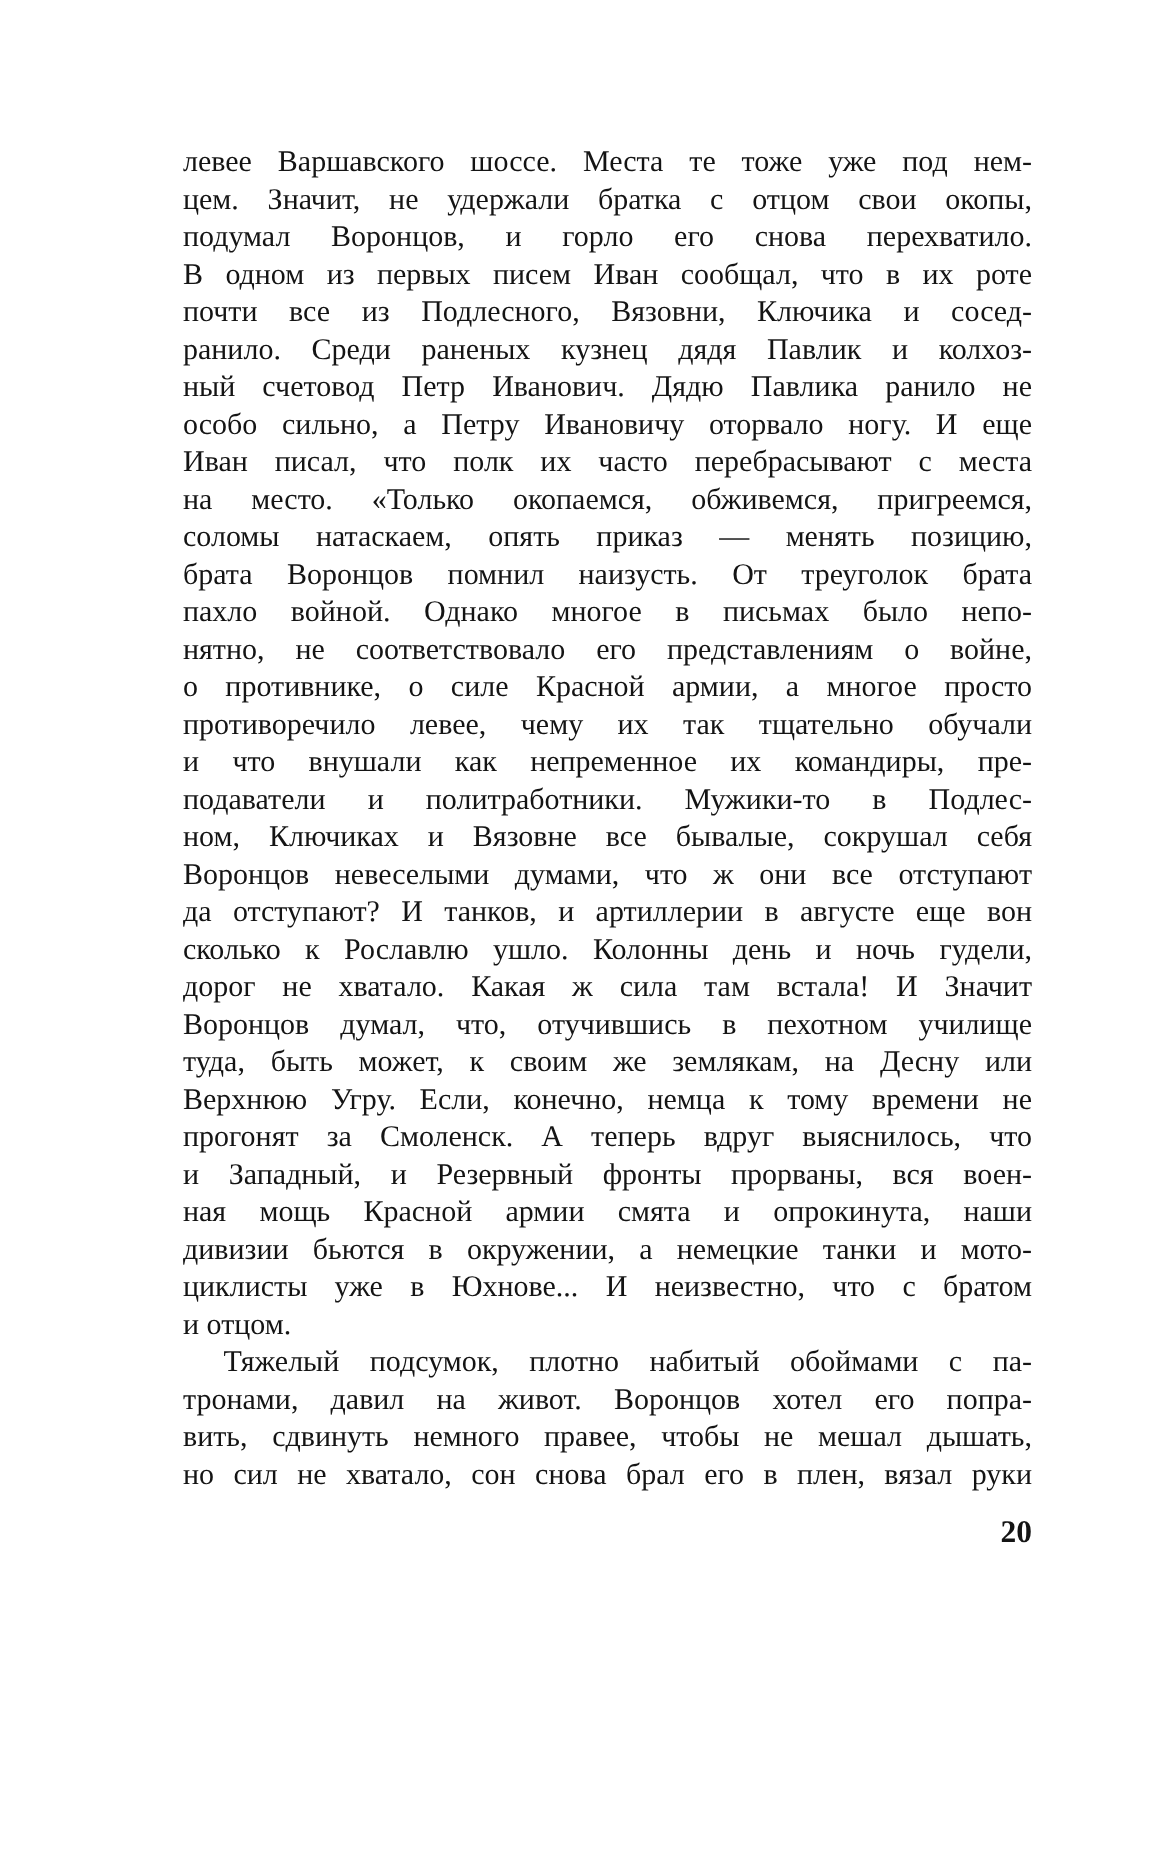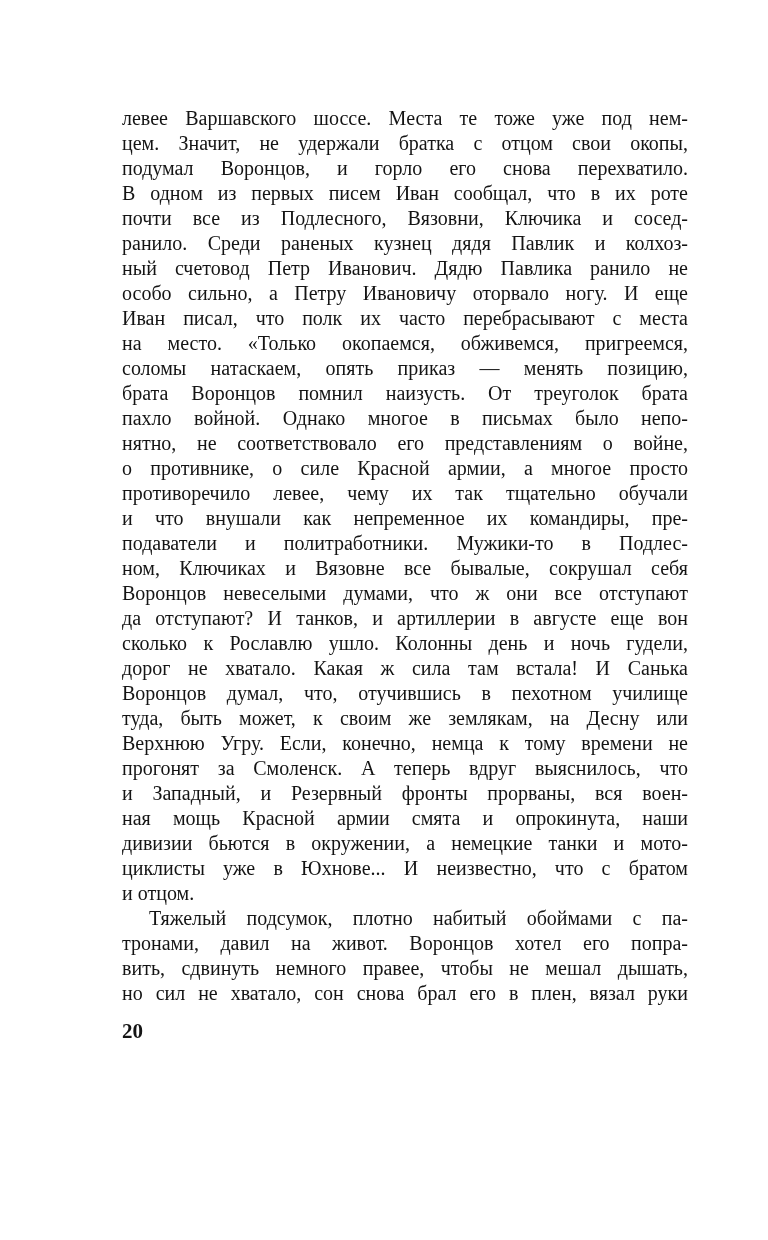--- a/index.html
+++ b/index.html
@@ -10,21 +10,21 @@
   .book-page {
     position: relative;
     width: 768px;
     height: 1240px;
     background: #ffffff;
     overflow: hidden;
   }
   .text-column {
     position: absolute;
     left: 122px;
-    top: 106px;
+    top: 96px;
     width: 566px;
   }
   .line {
     font-family: "Liberation Serif", serif;
     font-size: 20px;
     line-height: 25px;
     height: 25px;
     color: #141414;
     text-align: justify;
     text-align-last: justify;
@@ -34,21 +34,21 @@
   .line.para-end {
     text-align: center;
     text-align-last: left;
   }
   .line.indent {
     text-indent: 27px;
   }
   .page-number {
     margin-top: 13px;
     width: 100%;
-    text-align: left;
+    text-align: right;
     font-family: "Liberation Serif", serif;
     font-weight: bold;
     font-size: 21px;
     color: #141414;
   }
 </style>
 </head>
 <body>
 
 <div class="book-page">
@@ -69,21 +69,21 @@
         <div class="line">пахло войной. Однако многое в письмах было непо-</div>
         <div class="line">нятно, не соответствовало его представлениям о войне,</div>
         <div class="line">о противнике, о силе Красной армии, а многое просто</div>
         <div class="line">противоречило левее, чему их так тщательно обучали</div>
         <div class="line">и что внушали как непременное их командиры, пре-</div>
         <div class="line">подаватели и политработники. Мужики-то в Подлес-</div>
         <div class="line">ном, Ключиках и Вязовне все бывалые, сокрушал себя</div>
         <div class="line">Воронцов невеселыми думами, что ж они все отступают</div>
         <div class="line">да отступают? И танков, и артиллерии в августе еще вон</div>
         <div class="line">сколько к Рославлю ушло. Колонны день и ночь гудели,</div>
-        <div class="line">дорог не хватало. Какая ж сила там встала! И Санька</div>
+        <div class="line">дорог не хватало. Какая ж сила там встала! И Значит</div>
         <div class="line">Воронцов думал, что, отучившись в пехотном училище</div>
         <div class="line">туда, быть может, к своим же землякам, на Десну или</div>
         <div class="line">Верхнюю Угру. Если, конечно, немца к тому времени не</div>
         <div class="line">прогонят за Смоленск. А теперь вдруг выяснилось, что</div>
         <div class="line">и Западный, и Резервный фронты прорваны, вся воен-</div>
         <div class="line">ная мощь Красной армии смята и опрокинута, наши</div>
         <div class="line">дивизии бьются в окружении, а немецкие танки и мото-</div>
         <div class="line">циклисты уже в Юхнове... И неизвестно, что с братом</div>
         <div class="line para-end">и отцом.</div>
         <div class="line indent">Тяжелый подсумок, плотно набитый обоймами с па-</div>

